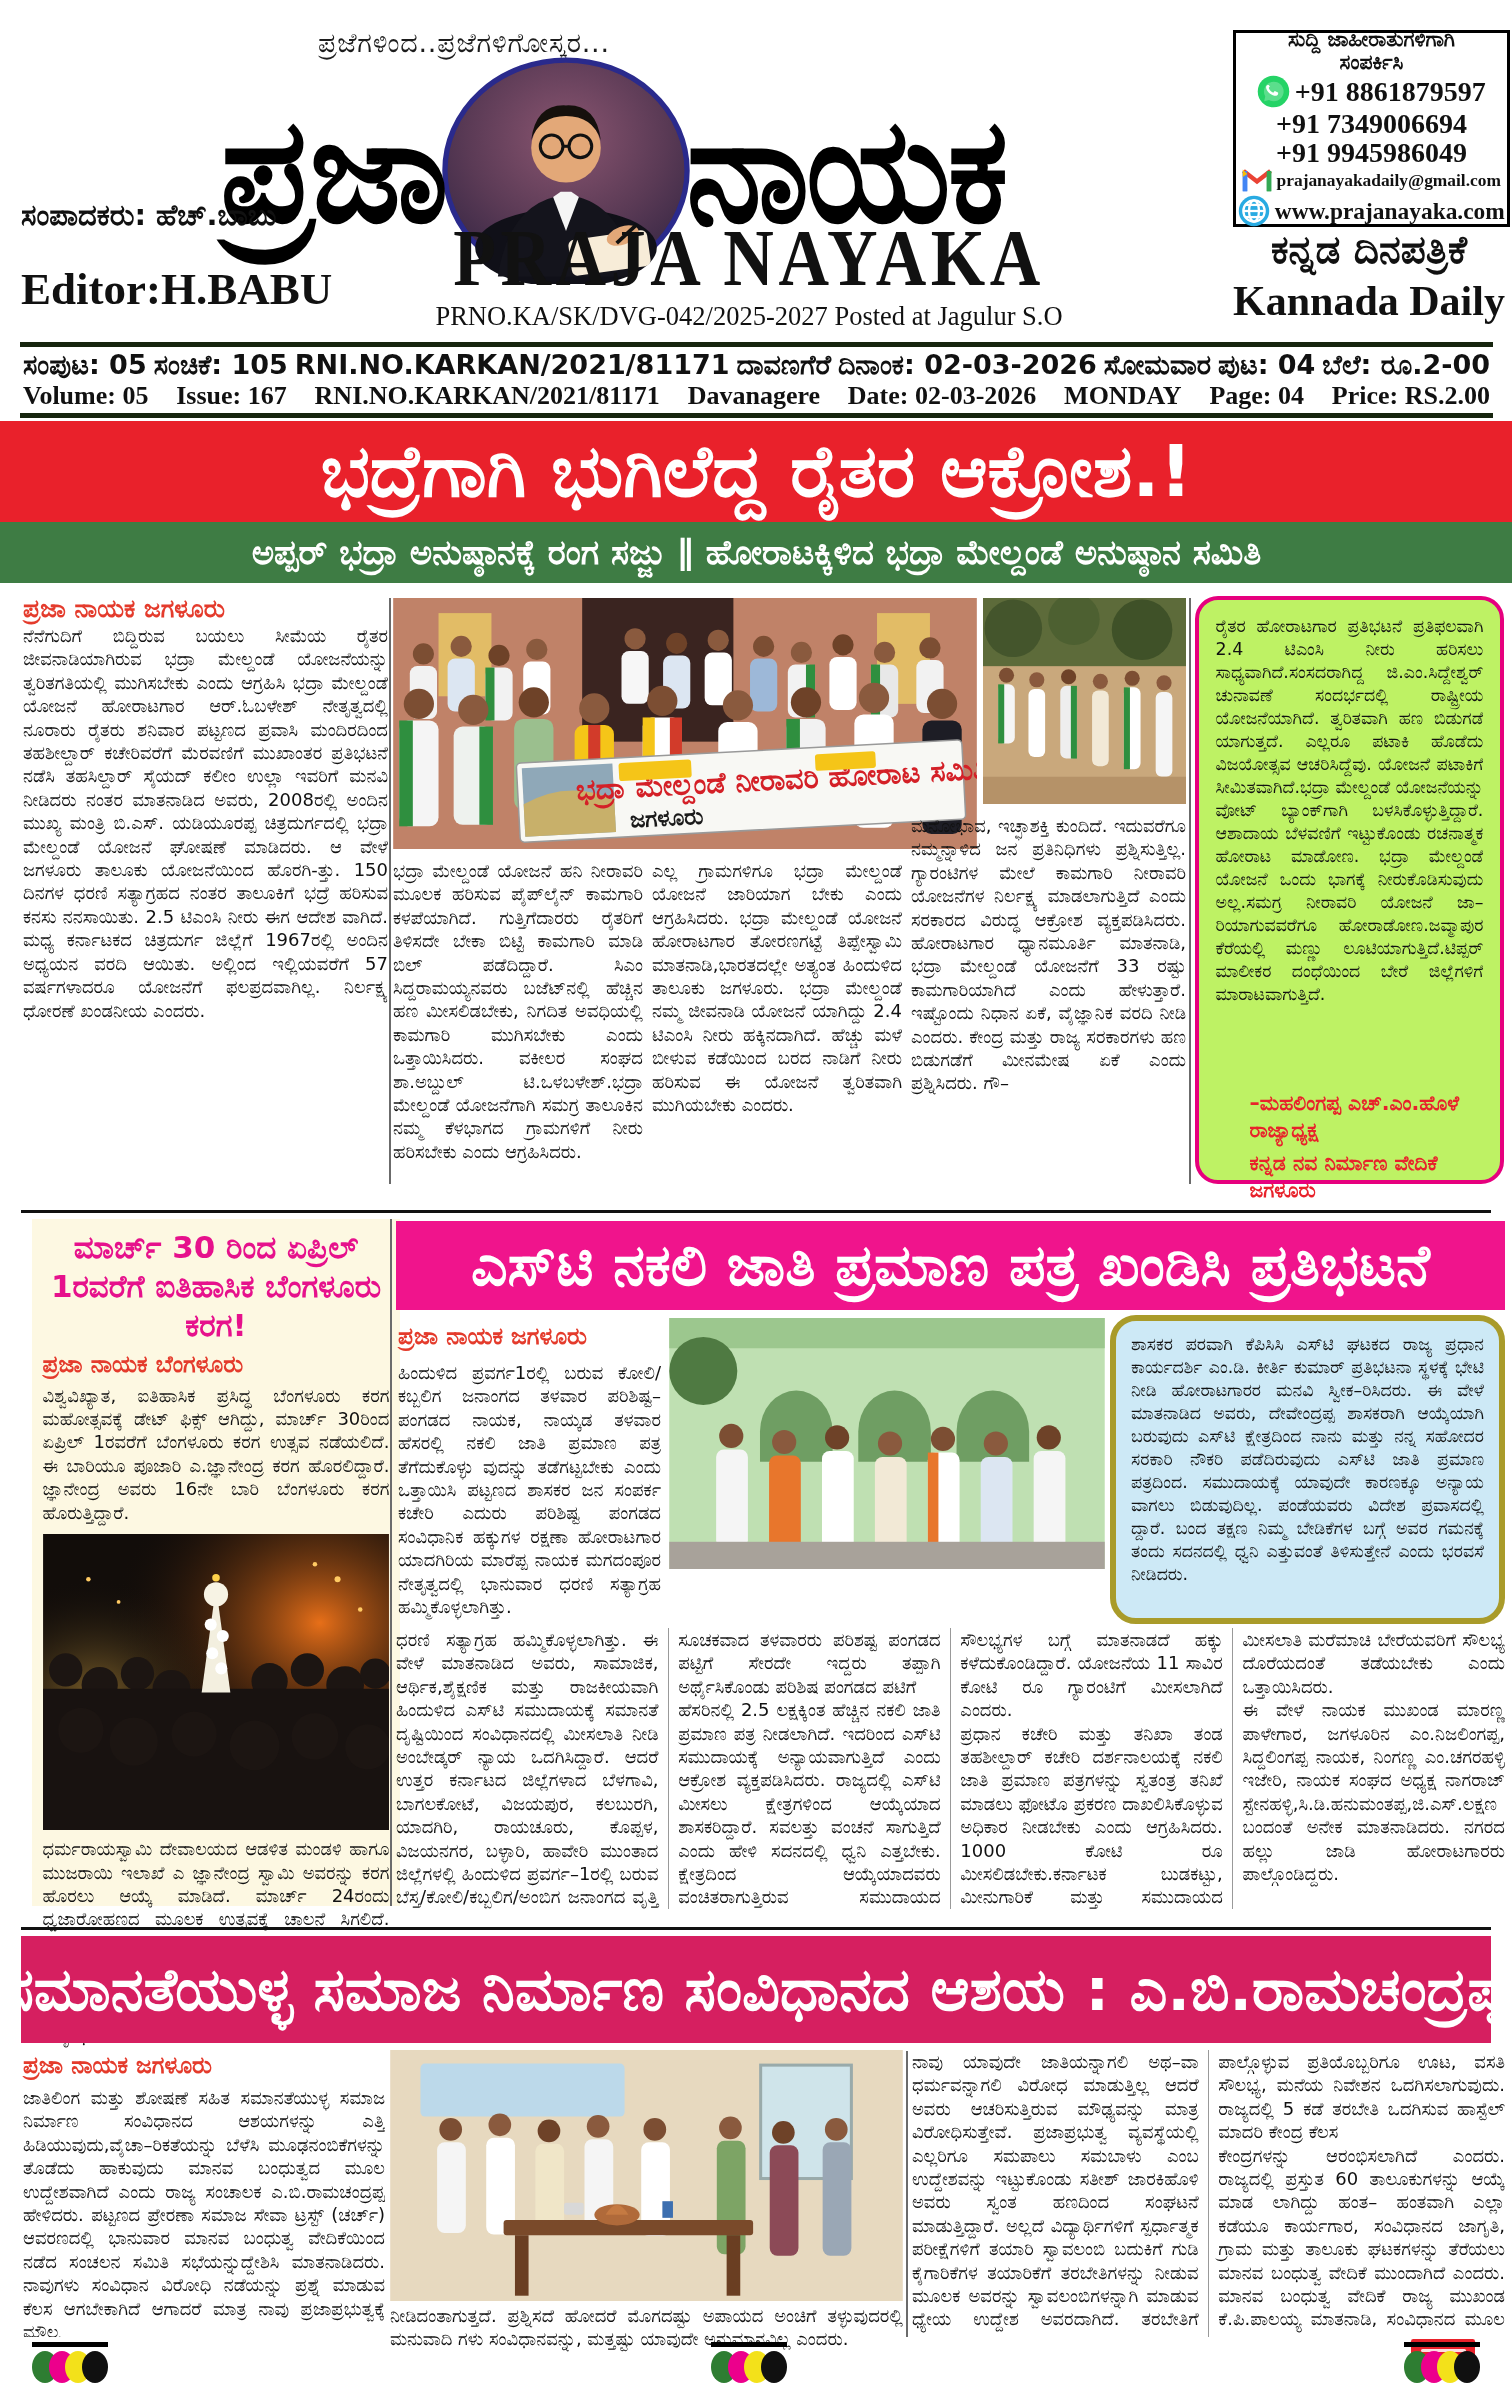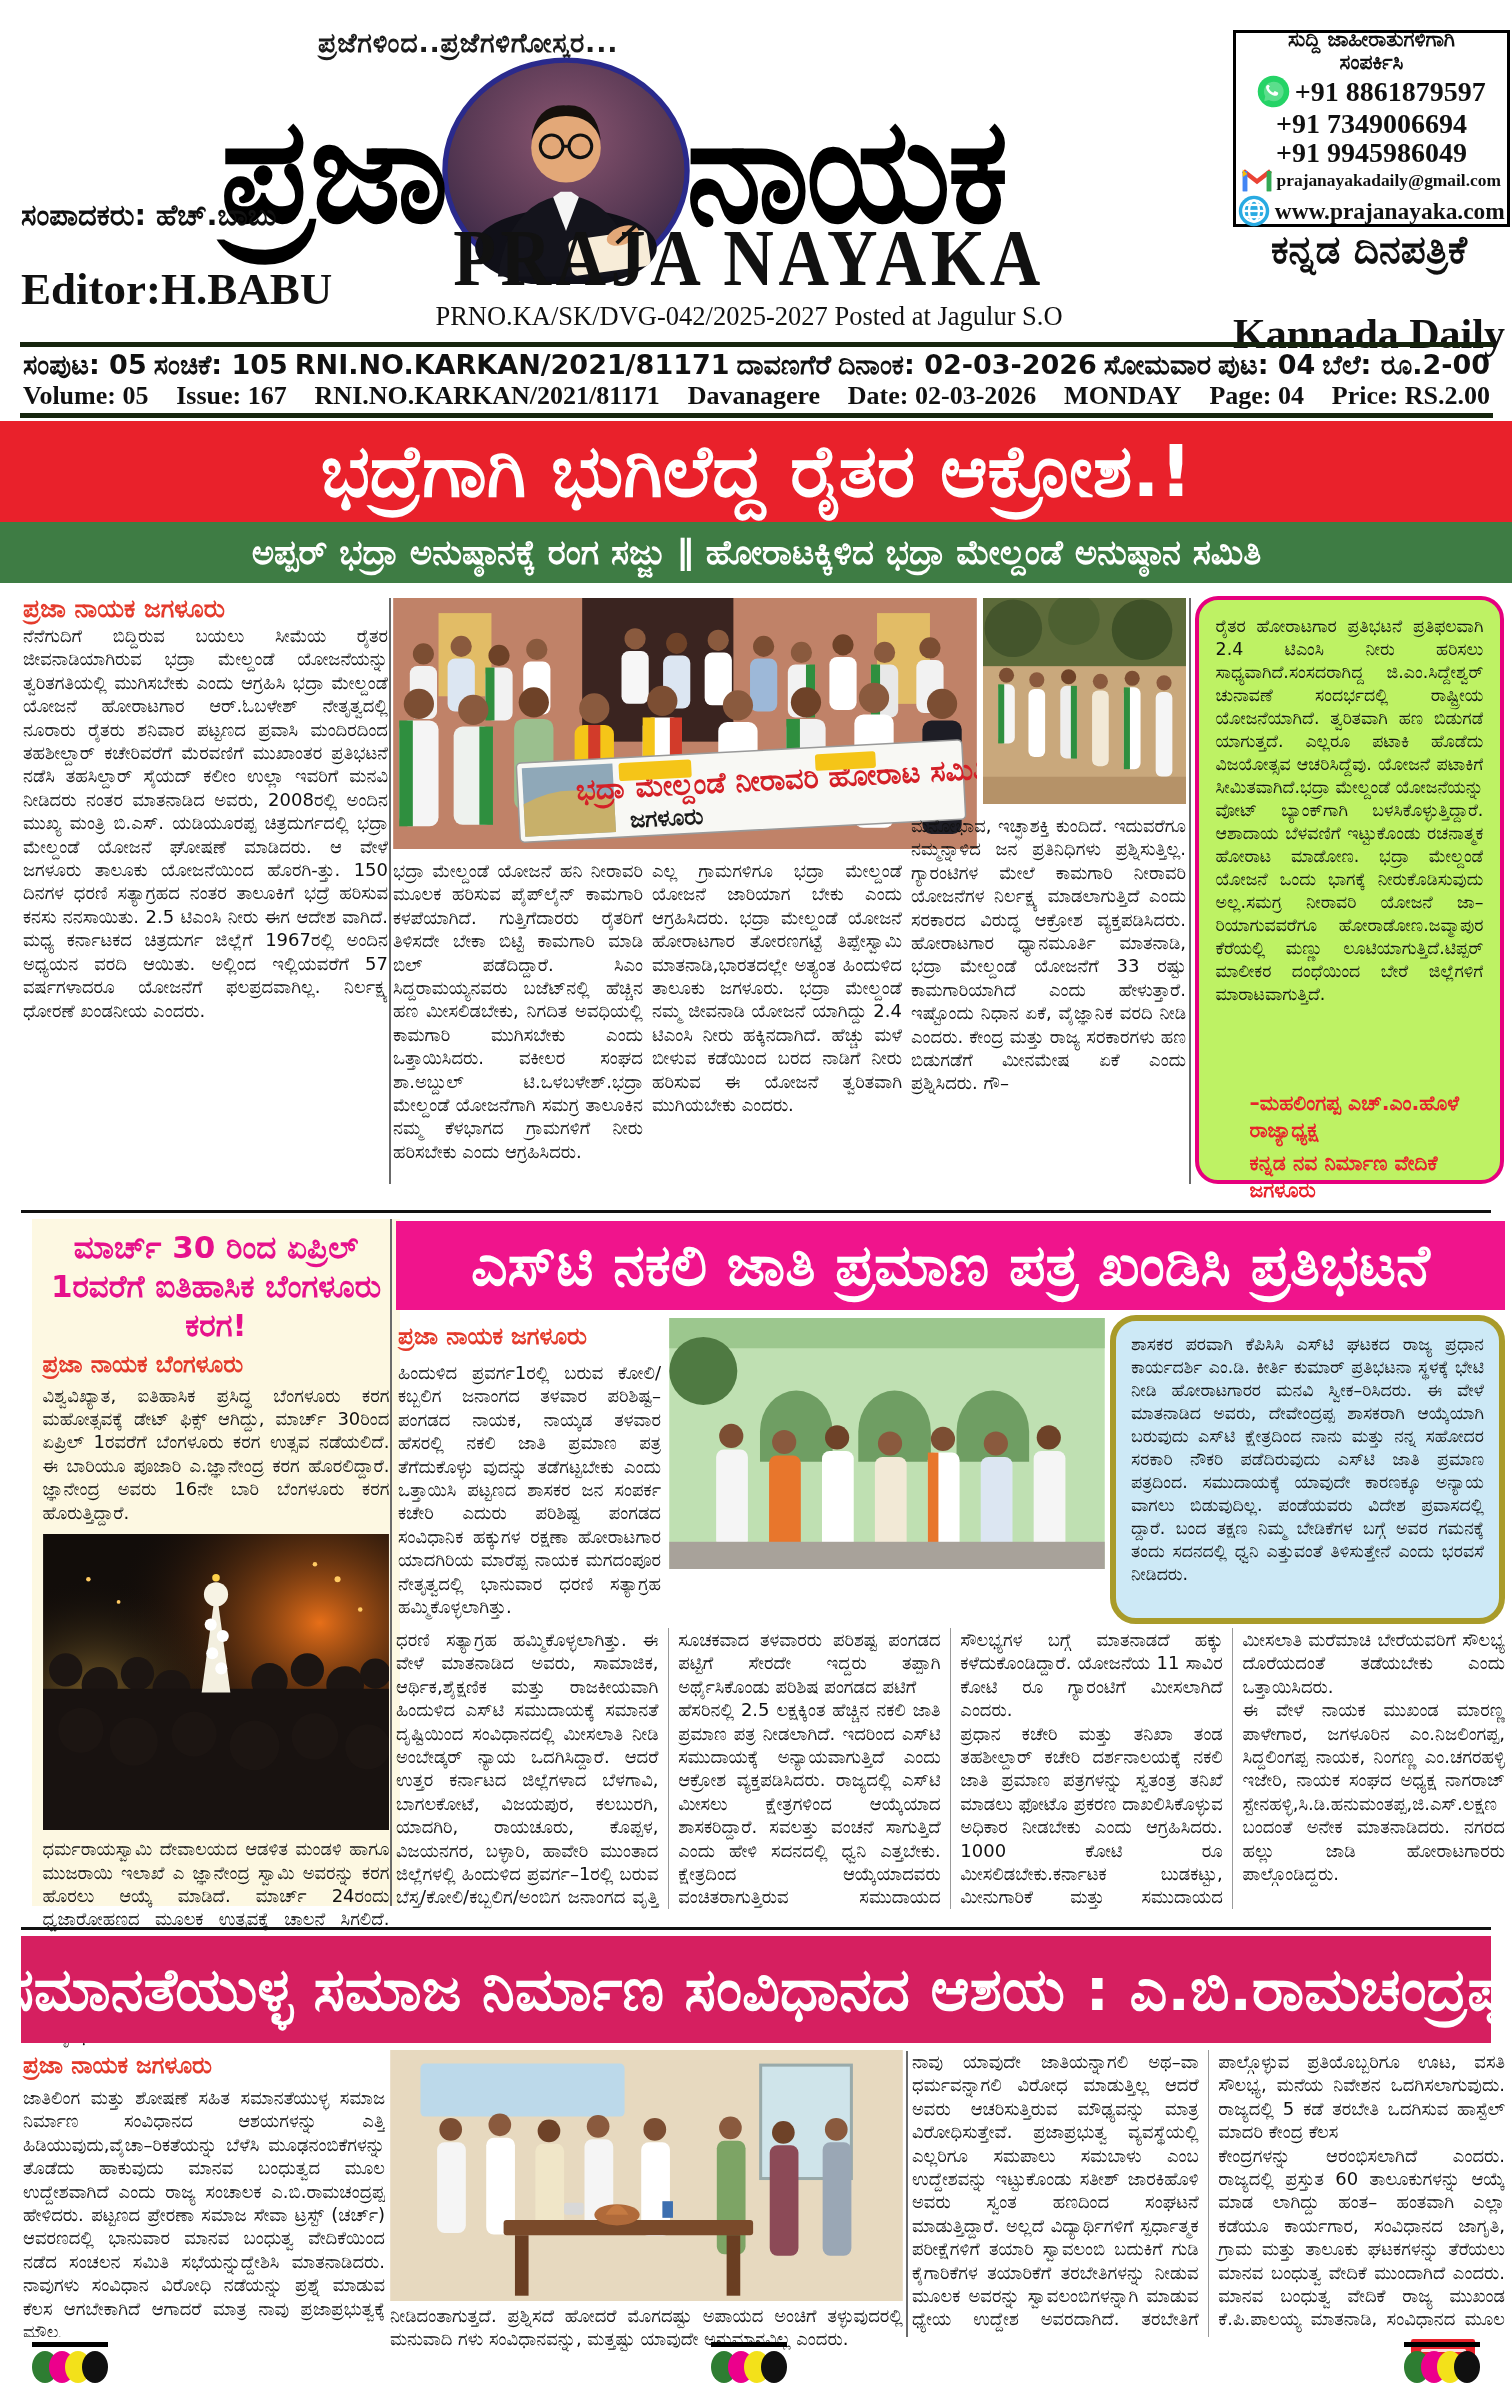--- a/index.html
+++ b/index.html
@@ -4,38 +4,38 @@
 <style>
   html,body{margin:0;padding:0;background:#888;}
   .page{position:relative;width:1513px;height:2401px;background:#ffffff;overflow:hidden;
         font-family:"DejaVu Sans",sans-serif;color:#111;}
   .abs{position:absolute;}
   .kn{font-family:"DejaVu Sans",sans-serif;}
   .serif{font-family:"Liberation Serif","DejaVu Serif",serif;}
   .just{text-align:justify;}
   .clip{overflow:hidden;}
   
-  .tagline{left:318px;top:27px;font-size:27px;font-weight:bold;color:#1c1c1c;letter-spacing:0.8px;}
+  .tagline{left:318px;top:27px;font-size:27px;font-weight:normal;color:#1c1c1c;letter-spacing:0.8px;}
   .mastrow{left:23px;top:53px;width:1180px;height:234px;display:flex;align-items:center;justify-content:center;}
   .mast-kn{font-size:135px;font-weight:bold;color:#000;line-height:1;letter-spacing:-3px;transform:scaleY(1.08);}
   .oval-wrap{width:250px;height:227px;flex:0 0 auto;margin:0 -4.5px;}
   .eng-title{left:303px;top:224px;width:892px;text-align:center;font-size:70px;font-weight:bold;
              letter-spacing:4.5px;line-height:1;transform:scaleY(1.15);}
   .prno{left:303px;top:301px;width:892px;text-align:center;font-size:26.5px;font-weight:normal;}
   .ed-kn{left:21px;top:198px;font-size:29px;font-weight:bold;}
   .ed-en{left:21px;top:263px;font-size:45px;font-weight:bold;}
   .contact{left:1233px;top:30px;width:271px;height:191px;border:3.8px solid #000;background:#fff;
            display:flex;flex-direction:column;align-items:center;justify-content:center;gap:0.8px;}
   .contact .t{font-size:20.4px;font-weight:bold;line-height:1.1;text-align:center;}
   .crow{display:flex;align-items:center;gap:4.5px;line-height:1;}
   .cphone{font-size:28px;font-weight:bold;font-family:"Liberation Serif",serif;}
   .cmail{font-size:17.4px;font-weight:bold;font-family:"Liberation Serif",serif;}
   .cweb{font-size:23.4px;font-weight:bold;font-family:"Liberation Serif",serif;}
   .daily-kn{left:1233px;top:227px;width:272px;text-align:center;font-size:39px;font-weight:bold;}
-  .daily-en{left:1233px;top:277px;width:272px;text-align:center;font-size:42px;font-weight:bold;margin-top:33px;}
+  .daily-en{left:1233px;top:277px;width:272px;text-align:center;font-size:42px;font-weight:bold;}
   
   .rule{left:19.7px;width:1473px;height:5.3px;background:#16250e;}
   .inforow{left:23px;width:1467px;display:flex;justify-content:space-between;align-items:baseline;white-space:nowrap;}
   .inforow.kn1{top:349px;font-size:27px;font-weight:bold;}
   .inforow.en1{top:381px;font-size:26px;font-weight:bold;font-family:"Liberation Serif",serif;}
   
   .lead-head{left:0;top:421px;width:1513px;height:101px;background:#e9212b;color:#fff;
              display:flex;align-items:center;justify-content:center;font-size:72px;font-weight:bold;white-space:nowrap;}
   .lead-sub{left:0;top:522px;width:1513px;height:61px;background:#3e7c44;color:#fff;
             display:flex;align-items:center;justify-content:center;font-size:34px;font-weight:bold;white-space:nowrap;}

